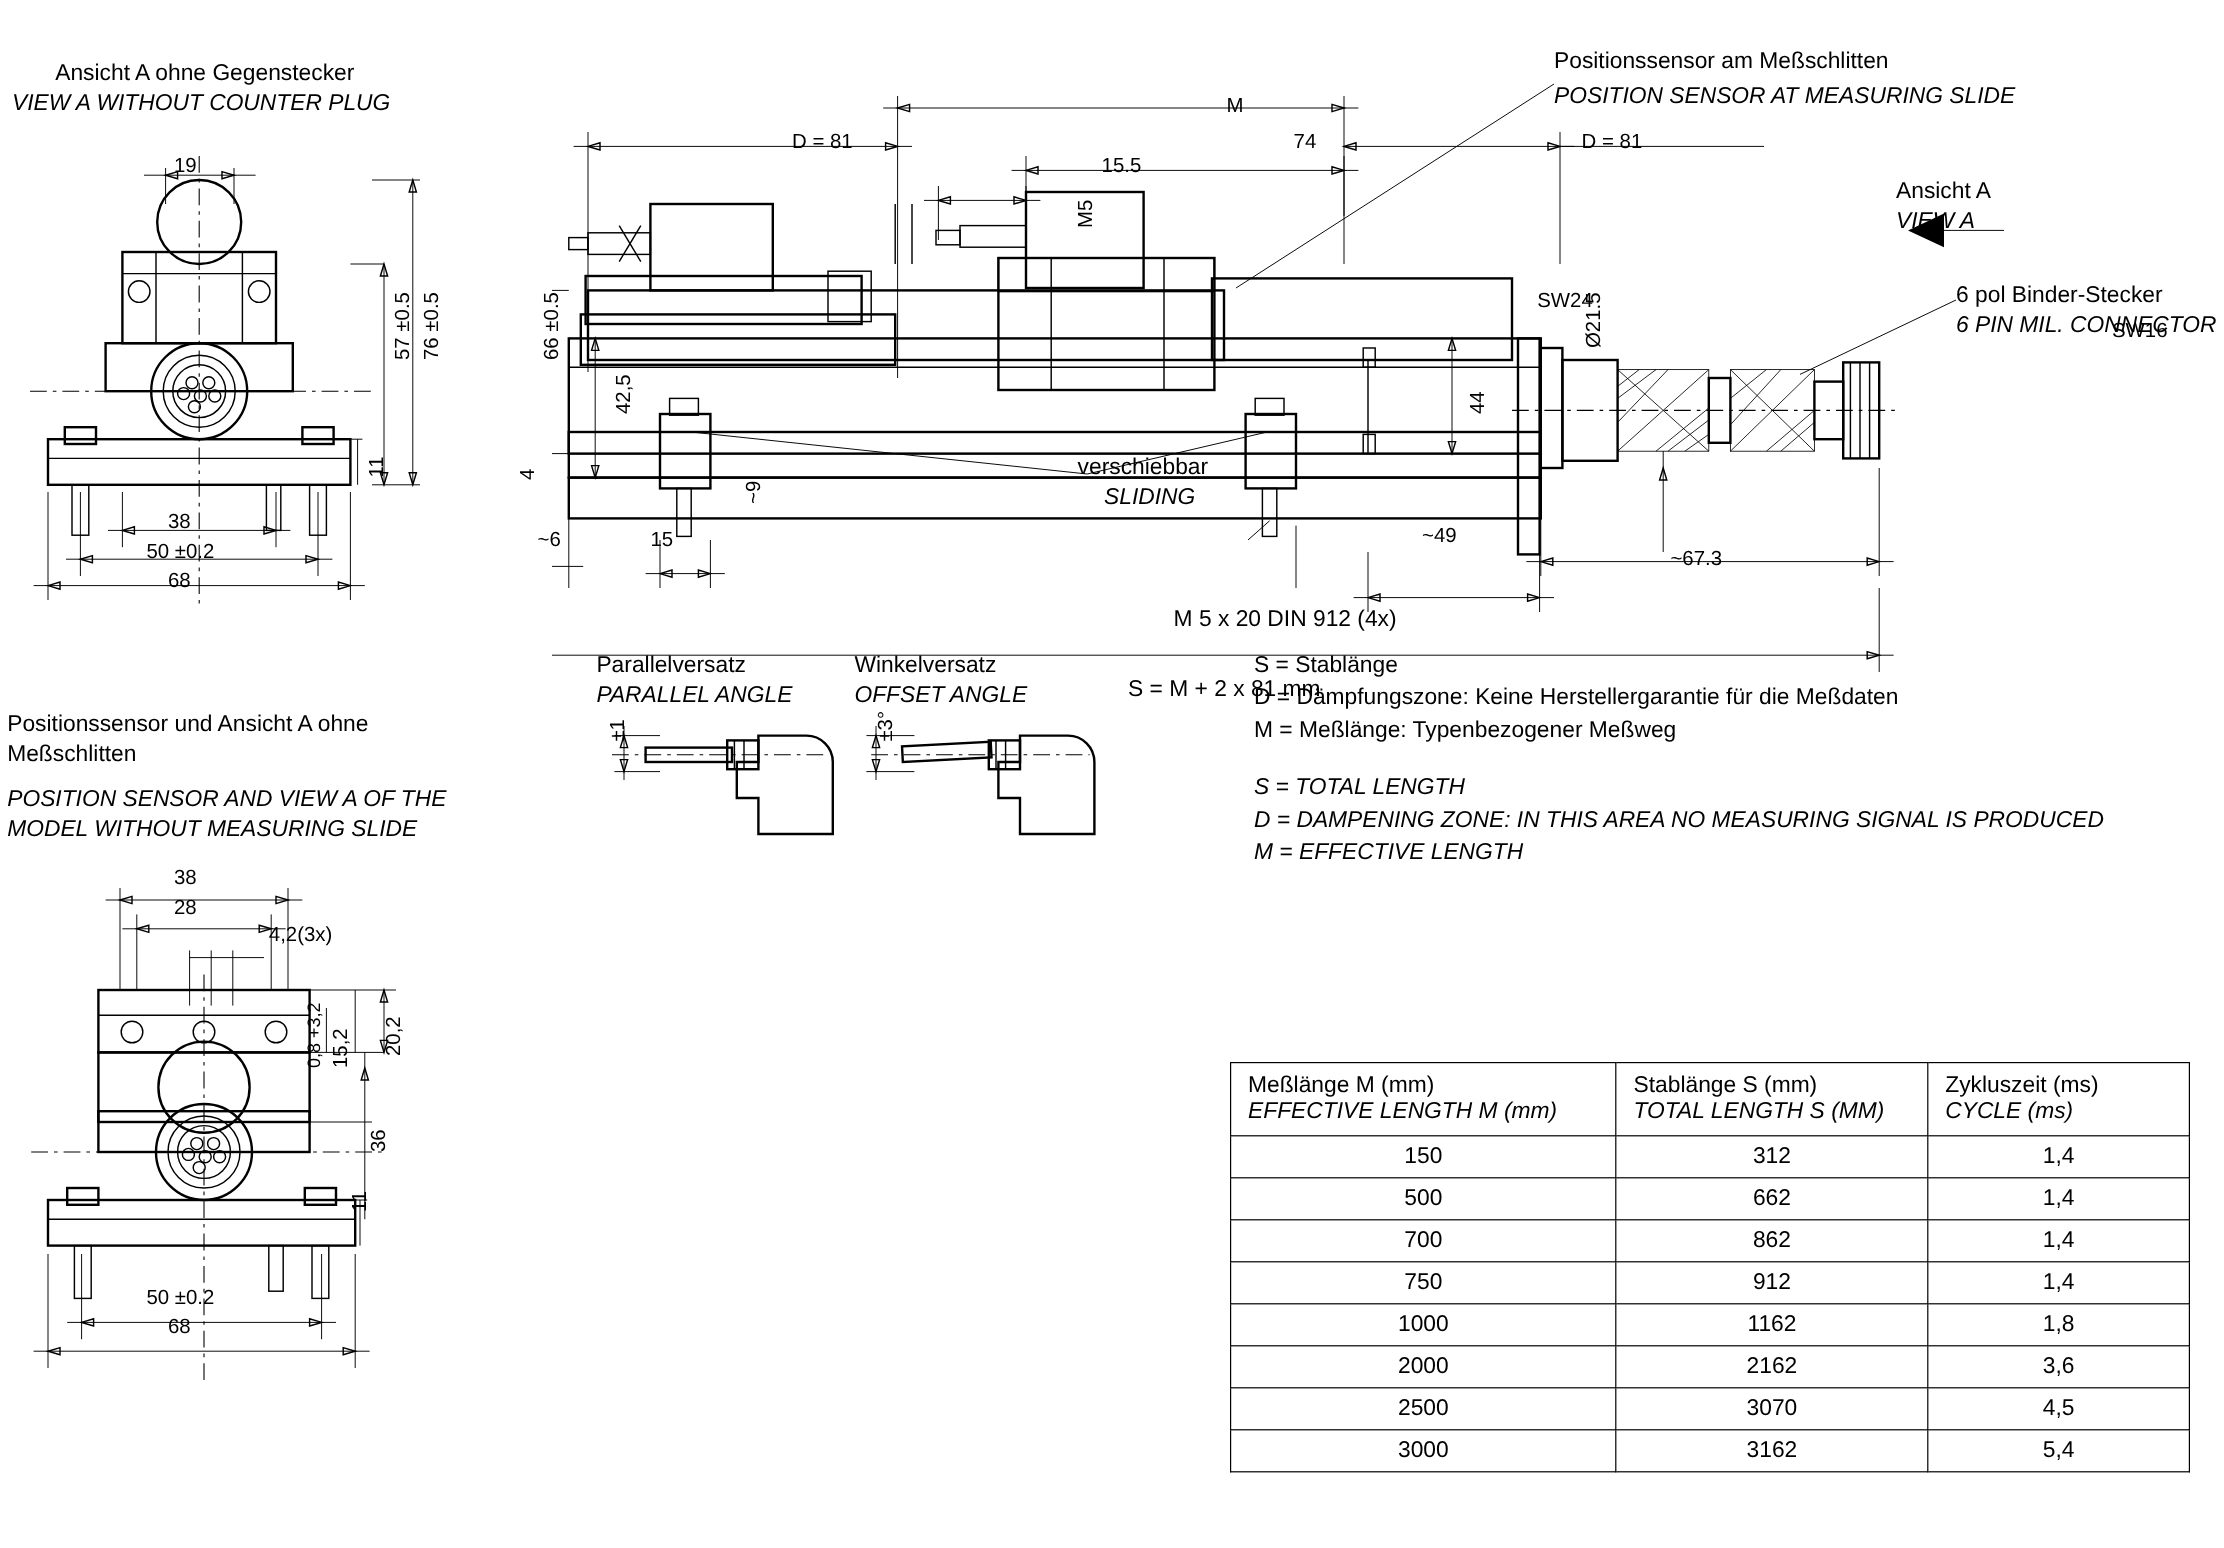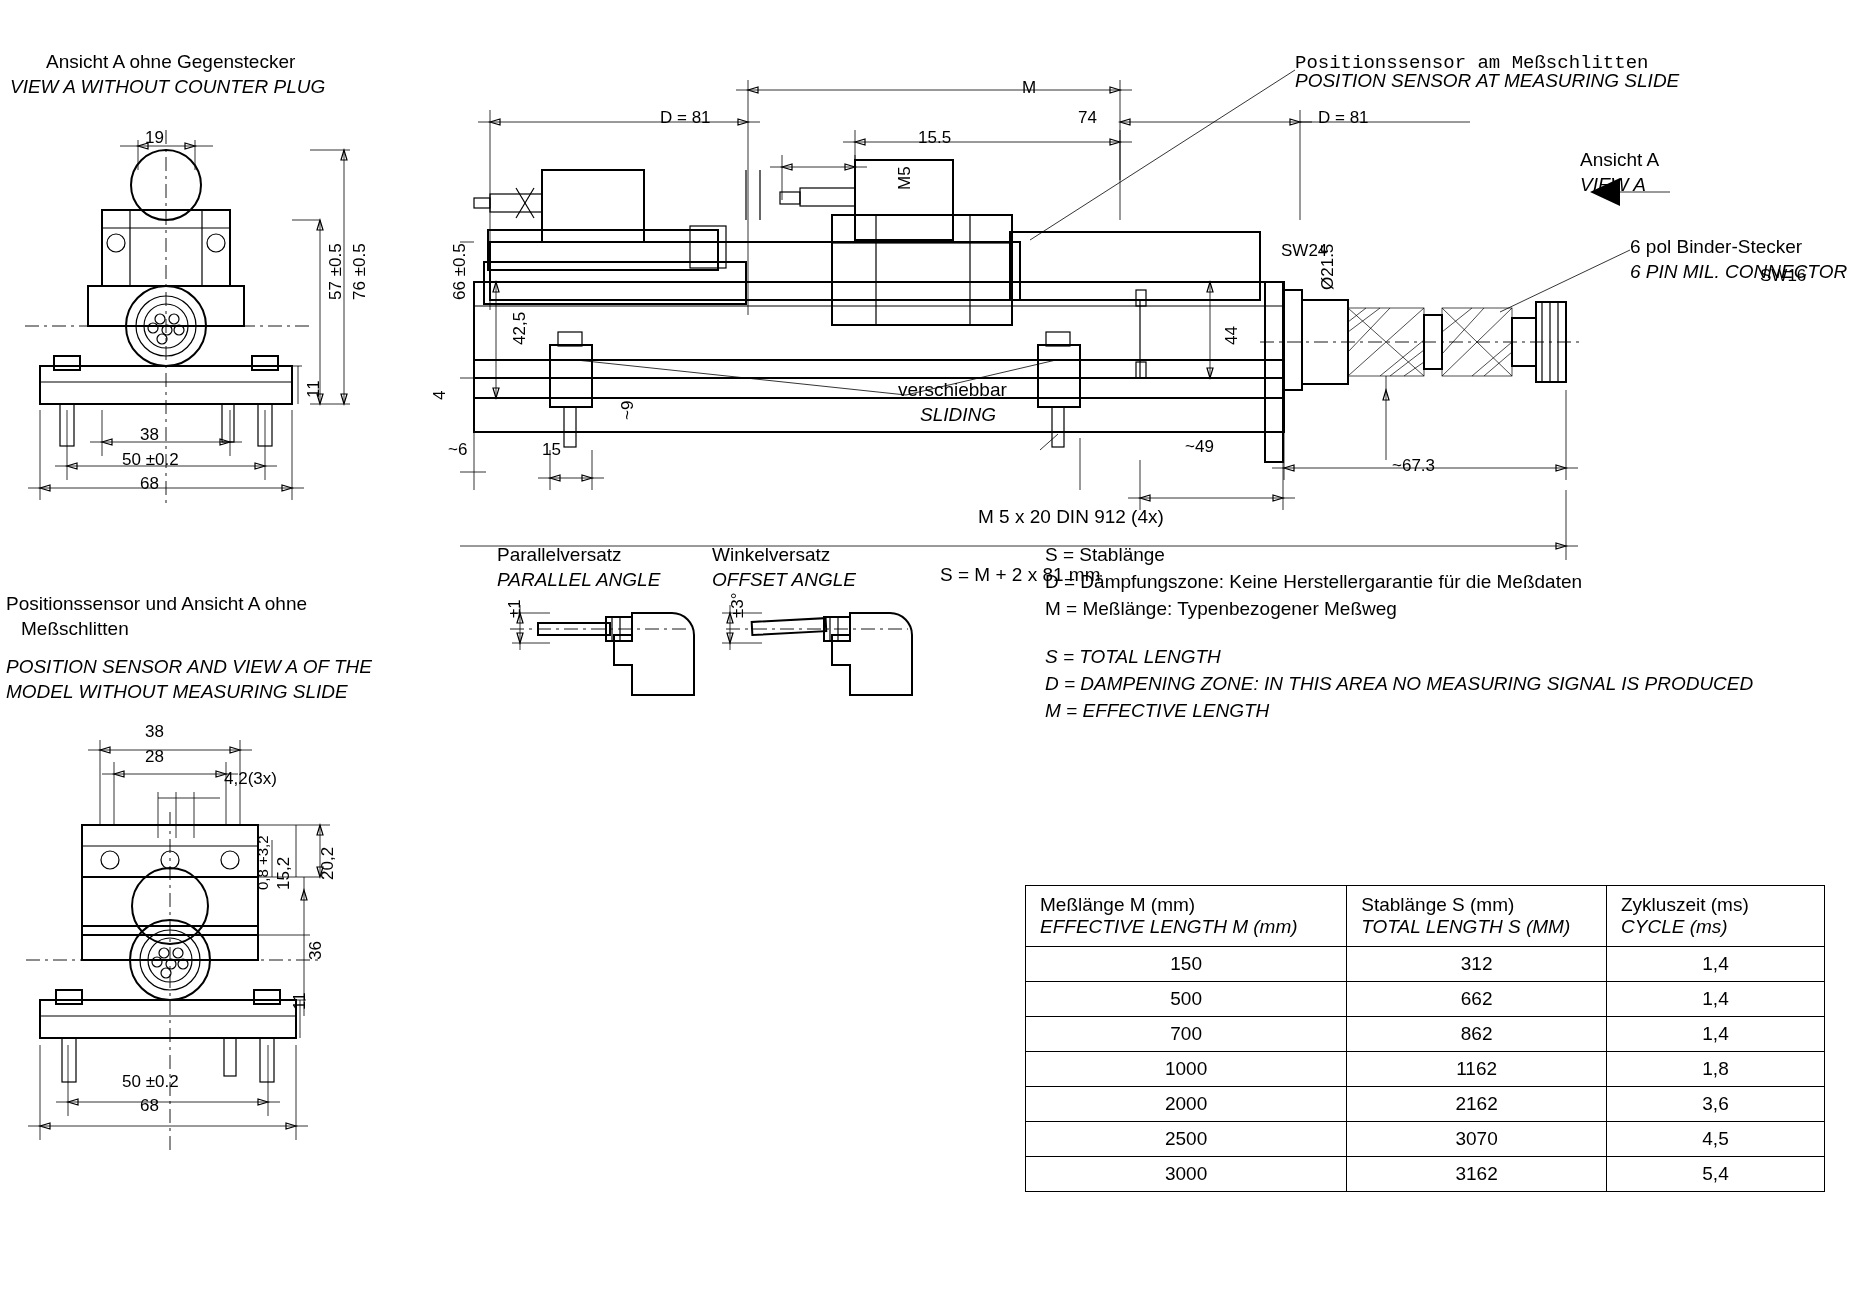--- a/index.html
+++ b/index.html
@@ -112,21 +112,21 @@
 </svg>
 </div>
 <div class="abs dim" style="left:145px;top:128px;">19</div>
 <div class="abs dim rot90" style="left:350px;top:300px;">76 ±0.5</div>
 <div class="abs dim rot90" style="left:326px;top:300px;">57 ±0.5</div>
 <div class="abs dim rot90" style="left:304px;top:398px;">11</div>
 <div class="abs dim" style="left:140px;top:425px;">38</div>
 <div class="abs dim" style="left:122px;top:450px;">50 ±0.2</div>
 <div class="abs dim" style="left:140px;top:474px;">68</div>
 
-<div class="abs txt" style="left:1295px;top:52px;font-family:Liberation Mono, monospace;">Positionssensor am Meßschlitten</div>
+<div class="abs txt" style="left:1295px;top:40px;">Positionssensor am Meßschlitten</div>
 <div class="abs txt ital" style="left:1295px;top:69px;">POSITION SENSOR AT MEASURING SLIDE</div>
 
 <div class="abs txt" style="left:1580px;top:148px;">Ansicht A</div>
 <div class="abs txt ital" style="left:1580px;top:173px;">VIEW A</div>
 
 <div class="abs txt" style="left:1630px;top:235px;">6 pol Binder-Stecker</div>
 <div class="abs txt ital" style="left:1630px;top:260px;">6 PIN MIL. CONNECTOR</div>
 
 <div class="abs txt" style="left:898px;top:378px;">verschiebbar</div>
 <div class="abs txt ital" style="left:920px;top:403px;">SLIDING</div>
@@ -359,21 +359,21 @@
 <div class="abs dim rot90" style="left:728px;top:618px;">±3°</div>
 
 <div class="abs txt" style="left:1045px;top:543px;">S = Stablänge</div>
 <div class="abs txt" style="left:1045px;top:570px;">D = Dämpfungszone: Keine Herstellergarantie für die Meßdaten</div>
 <div class="abs txt" style="left:1045px;top:597px;">M = Meßlänge: Typenbezogener Meßweg</div>
 <div class="abs txt ital" style="left:1045px;top:645px;">S = TOTAL LENGTH</div>
 <div class="abs txt ital" style="left:1045px;top:672px;">D = DAMPENING ZONE: IN THIS AREA NO MEASURING SIGNAL IS PRODUCED</div>
 <div class="abs txt ital" style="left:1045px;top:699px;">M = EFFECTIVE LENGTH</div>
 
 <div class="abs txt" style="left:6px;top:592px;">Positionssensor und Ansicht A ohne</div>
-<div class="abs txt" style="left:21px;top:617px;">Meßschlitten</div>
+<div class="abs txt" style="left:6px;top:617px;">Meßschlitten</div>
 <div class="abs txt ital" style="left:6px;top:655px;">POSITION SENSOR AND VIEW A OF THE</div>
 <div class="abs txt ital" style="left:6px;top:680px;">MODEL WITHOUT MEASURING SLIDE</div>
 
 <div class="abs" style="left:10px;top:720px;">
 <svg width="380" height="440" viewBox="0 0 380 440">
 
   <line class="thin" x1="90" y1="20" x2="90" y2="105"></line>
   <line class="thin" x1="230" y1="20" x2="230" y2="105"></line>
   <line class="thin" x1="78" y1="30" x2="242" y2="30"></line>
   <path class="ln" d="M90 30 l10 -3 v6 z"></path>
@@ -484,20 +484,25 @@
           <td>500</td>
           <td>662</td>
           <td>1,4</td>
         </tr>
     <tr>
           <td>700</td>
           <td>862</td>
           <td>1,4</td>
         </tr>
     <tr>
+          <td>750</td>
+          <td>912</td>
+          <td>1,4</td>
+        </tr>
+    <tr>
           <td>1000</td>
           <td>1162</td>
           <td>1,8</td>
         </tr>
     <tr>
           <td>2000</td>
           <td>2162</td>
           <td>3,6</td>
         </tr>
     <tr>

